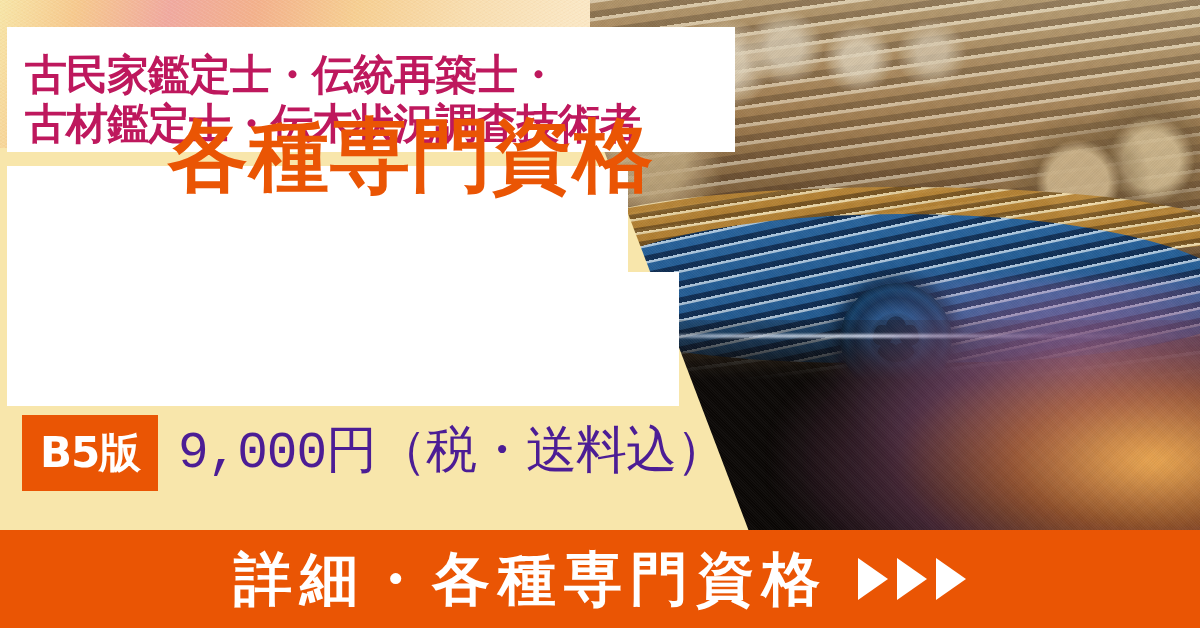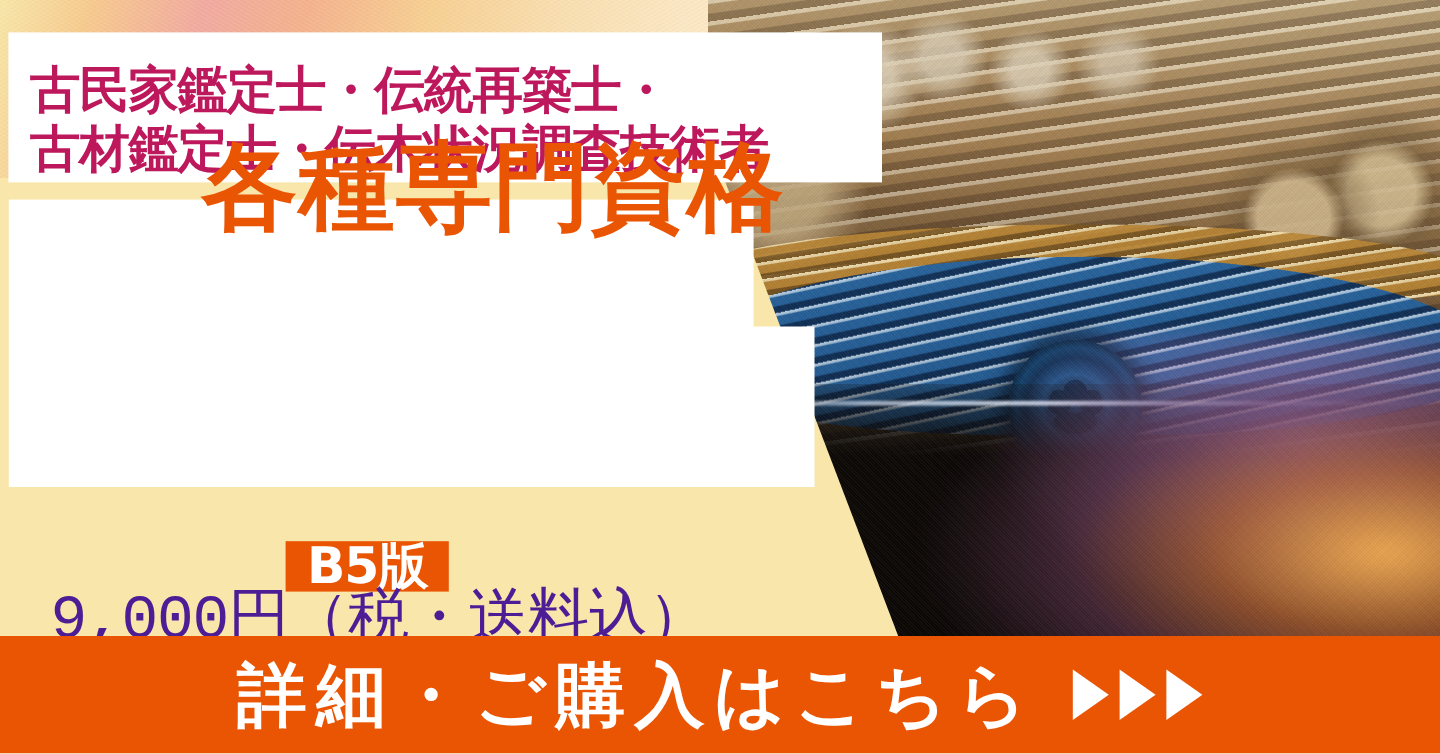--- a/index.html
+++ b/index.html
@@ -205,25 +205,24 @@
     font-size:80px;
     line-height:1;
     letter-spacing:1px;
     color:#ea5504;
     white-space:nowrap;
   }
 
   
   .price-row {
     position:absolute;
-    left:22px; top:451px;
+    left:22px; top:415px;
     height:76px;
     display:flex;
     align-items:center;
-    flex-direction:column;
   }
   .price-badge {
     width:136px; height:76px;
     background:#ea5504;
     color:#ffffff;
     display:flex;
     align-items:center;
     justify-content:center;
     font-family:"DejaVu Sans","Liberation Sans", sans-serif;
     font-weight:700;
@@ -305,21 +304,21 @@
 
   <div class="box-title"></div>
   <div class="title-line2">各種専門資格</div>
 
   <div class="price-row">
     <div class="price-badge">B5版</div>
     <div class="price-text">9,000円（税・送料込）</div>
   </div>
 
   <div class="cta-bar">
-    <span class="cta-text">詳細・ご購入はこちら</span>
+    <span class="cta-text">詳細・各種専門資格</span>
     <span class="cta-arrows">
       <span class="arrow"></span>
       <span class="arrow"></span>
       <span class="arrow"></span>
     </span>
   </div>
 
 </div>
 
 </body></html>

